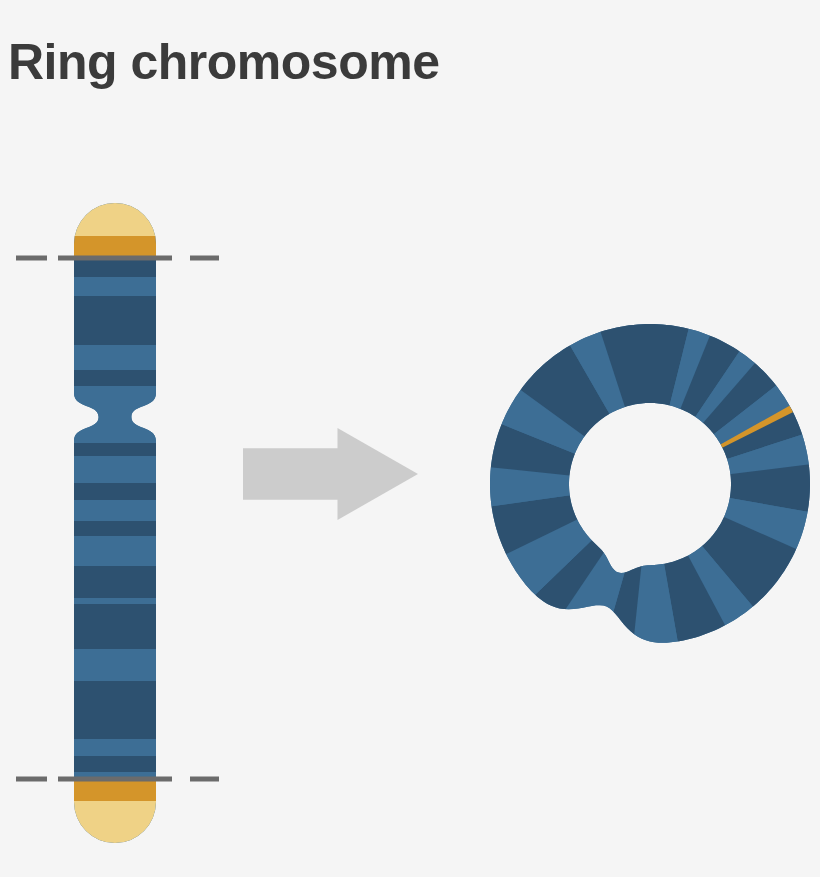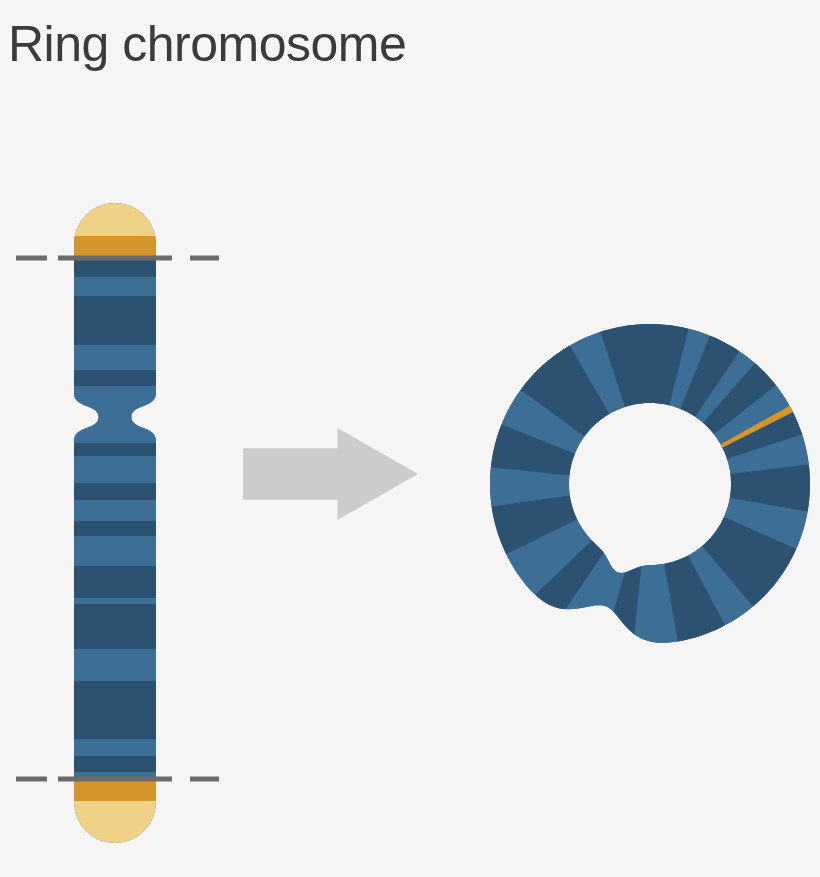--- a/index.html
+++ b/index.html
@@ -6,23 +6,23 @@
   body{
     width:820px;height:877px;
     background:#f5f5f5;
     font-family:"Liberation Sans", sans-serif;
     overflow:hidden;
     position:relative;
   }
   #stage{position:absolute;inset:0;}
   #title{
     position:absolute;
-    left:8px; top:17px;
+    left:8px; top:35px;
     font-size:50px;
-    font-weight:normal;
+    font-weight:bold;
     color:#3b3b3b;
     letter-spacing:-0.5px;
     line-height:1.1;
     white-space:nowrap;
   }
   #figure{position:absolute;left:0;top:0;width:820px;height:877px;}
   svg{display:block;}
 </style>
 </head>
 <body style="background: rgb(245, 245, 245);">

